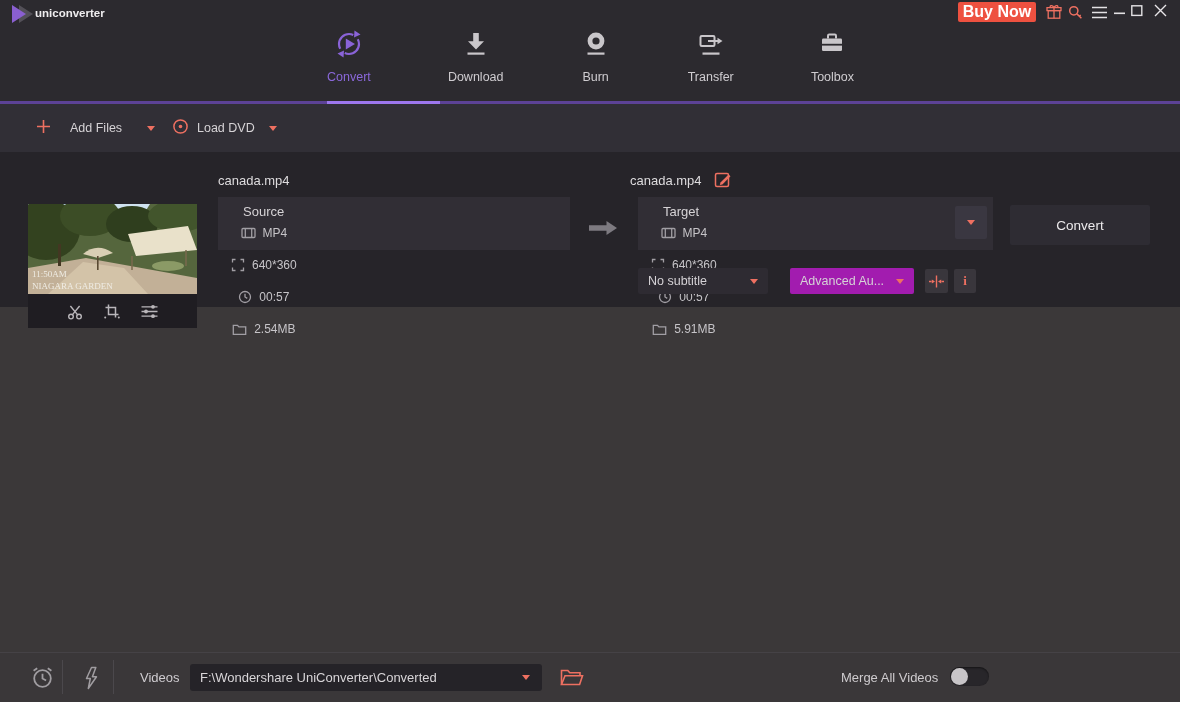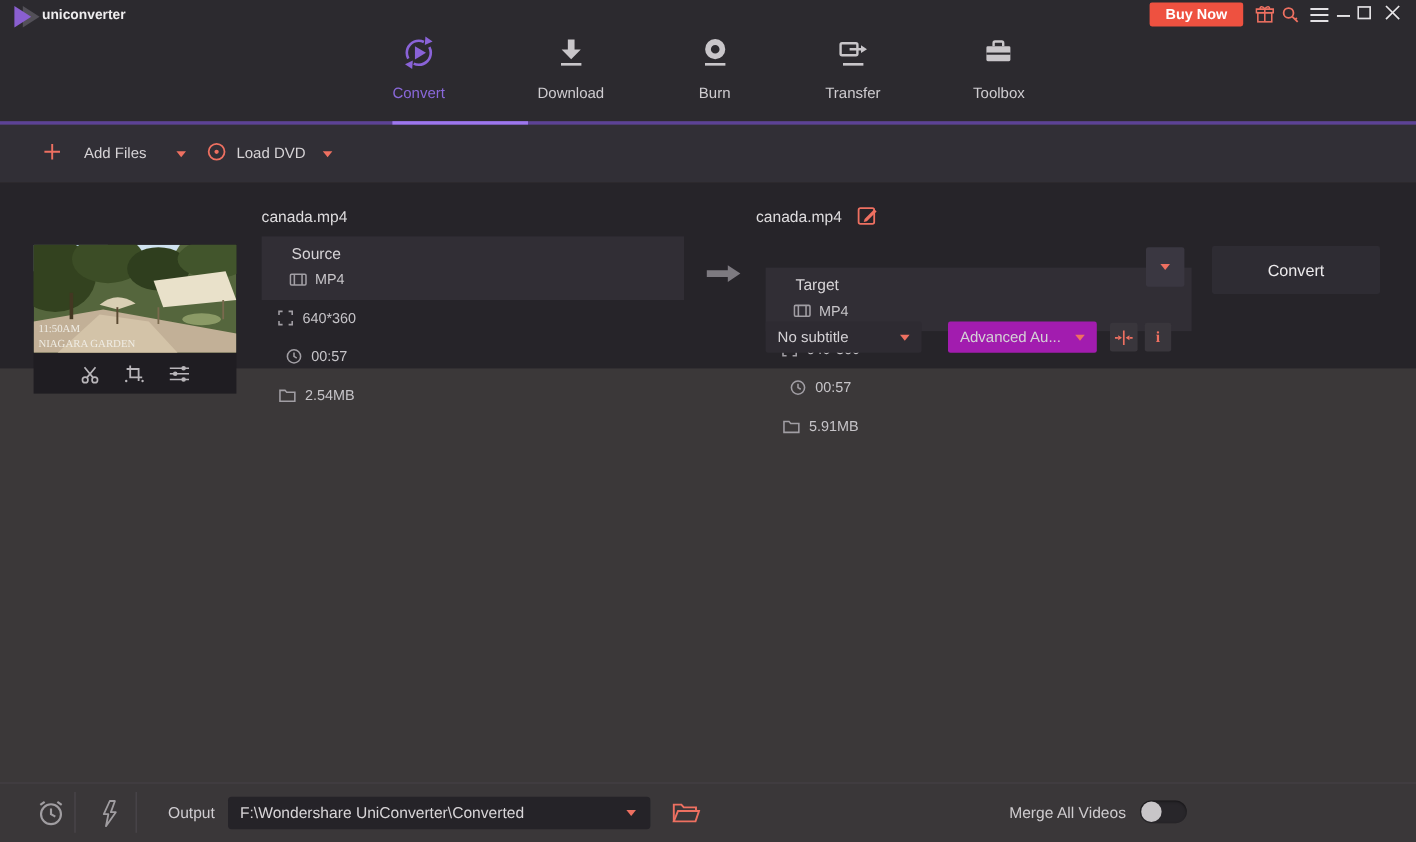--- a/index.html
+++ b/index.html
@@ -10,21 +10,21 @@
 
   
   .header { position:absolute; top:0; left:0; width:1180px; height:101px; background:#2c2a2f; }
   .logo-wrap { position:absolute; left:12px; top:5px; width:30px; height:18px; }
   .logo-tri { position:absolute; width:0; height:0;
     border-top:9px solid transparent; border-bottom:9px solid transparent; }
   .logo-tri.shadow { left:7px; border-left:14px solid #535058; }
   .logo-tri.front  { left:0;  border-left:14px solid #8a5fd0; }
   .app-title { position:absolute; left:35px; top:7px; font-size:11.5px; font-weight:bold; color:#efedef; }
   .buy-now { position:absolute; left:958px; top:2px; width:78px; height:20px; background:#ee5140;
-    border-radius:2px; color:#fff; font-size:12px; font-weight:bold; display:flex;
+    border-radius:2px; color:#fff; font-size:16px; font-weight:bold; display:flex;
     align-items:center; justify-content:center; cursor:pointer; }
   .tb-icon { position:absolute; display:flex; align-items:center; justify-content:center; cursor:pointer; }
   .salmon { color:#ee7061; }
 
   
   .nav { position:absolute; left:327px; top:29px; width:527px; display:flex; justify-content:space-between; }
   .nav-tab { display:flex; flex-direction:column; align-items:center; cursor:pointer; color:#c9c6ca; }
   .nav-tab .lbl { margin-top:7px; font-size:12.5px; color:#cfccd0; }
   .nav-tab.active { color:#8a63d8; }
   .nav-tab.active .lbl { color:#8a68da; }
@@ -335,21 +335,21 @@
 
     <div class="fname" style="left:630px;">canada.mp4</div>
     <div class="edit-btn">
       <svg width="19" height="19" viewBox="0 0 19 19">
           <g fill="none" stroke="currentColor" stroke-width="1.5">
         <rect x="1.5" y="3.5" width="13" height="13" rx="1.5"></rect>
           </g>
         <path d="M6.5 12.5 14.6 4.4l1.9 1.9-8.1 8.1-2.6.7z" fill="currentColor"></path>
         </svg>
     </div>
-    <div class="panel" style="left:638px; width:355px;margin-top:26px;">
+    <div class="panel" style="left:638px; width:355px;">
       <div class="panel-title">Target</div>
       <div class="meta-row">
         <span class="meta-item">
           <svg width="15" height="14" viewBox="0 0 15 14">
               <g fill="none" stroke="currentColor" stroke-width="1.3">
             <rect x="1" y="2.5" width="13" height="9" rx="1"></rect>
                 <path d="M4.3 2.5v9M10.7 2.5v9"></path>
               </g>
             </svg>
           <span>MP4</span>
@@ -419,21 +419,21 @@
         </svg>
       </span>
     <div class="f-div" style="left:62px;"></div>
     <span class="f-ic" style="left:80px; top:13px;">
       <svg width="22" height="24" viewBox="0 0 22 24">
           <path d="M11.5 1.5 6.5 12.5h3.8L8.3 22.5l8.2-11.7h-4.1L15.8 1.5z" fill="none" stroke="currentColor" stroke-width="1.5" stroke-linejoin="round"></path>
         </svg>
       </span>
     <div class="f-div" style="left:113px;"></div>
 
-    <span class="output-label">Output</span>
+    <span class="output-label">Videos</span>
     <div class="dropdown path-dd">
       <span class="ptxt">F:\Wondershare UniConverter\Converted</span>
       <span class="caret"></span>
     </div>
     <span class="f-ic salmon" style="left:560px; top:15px; color:#ee7061;">
       <svg width="24" height="20" viewBox="0 0 24 20">
           <g fill="none" stroke="currentColor" stroke-width="1.6">
         <path d="M1.5 16.5V2.5h6.3l2 2.3H20v3"></path>
             <path d="M5 7.8h17.5l-2.9 8.7H1.5z"></path>
           </g>

